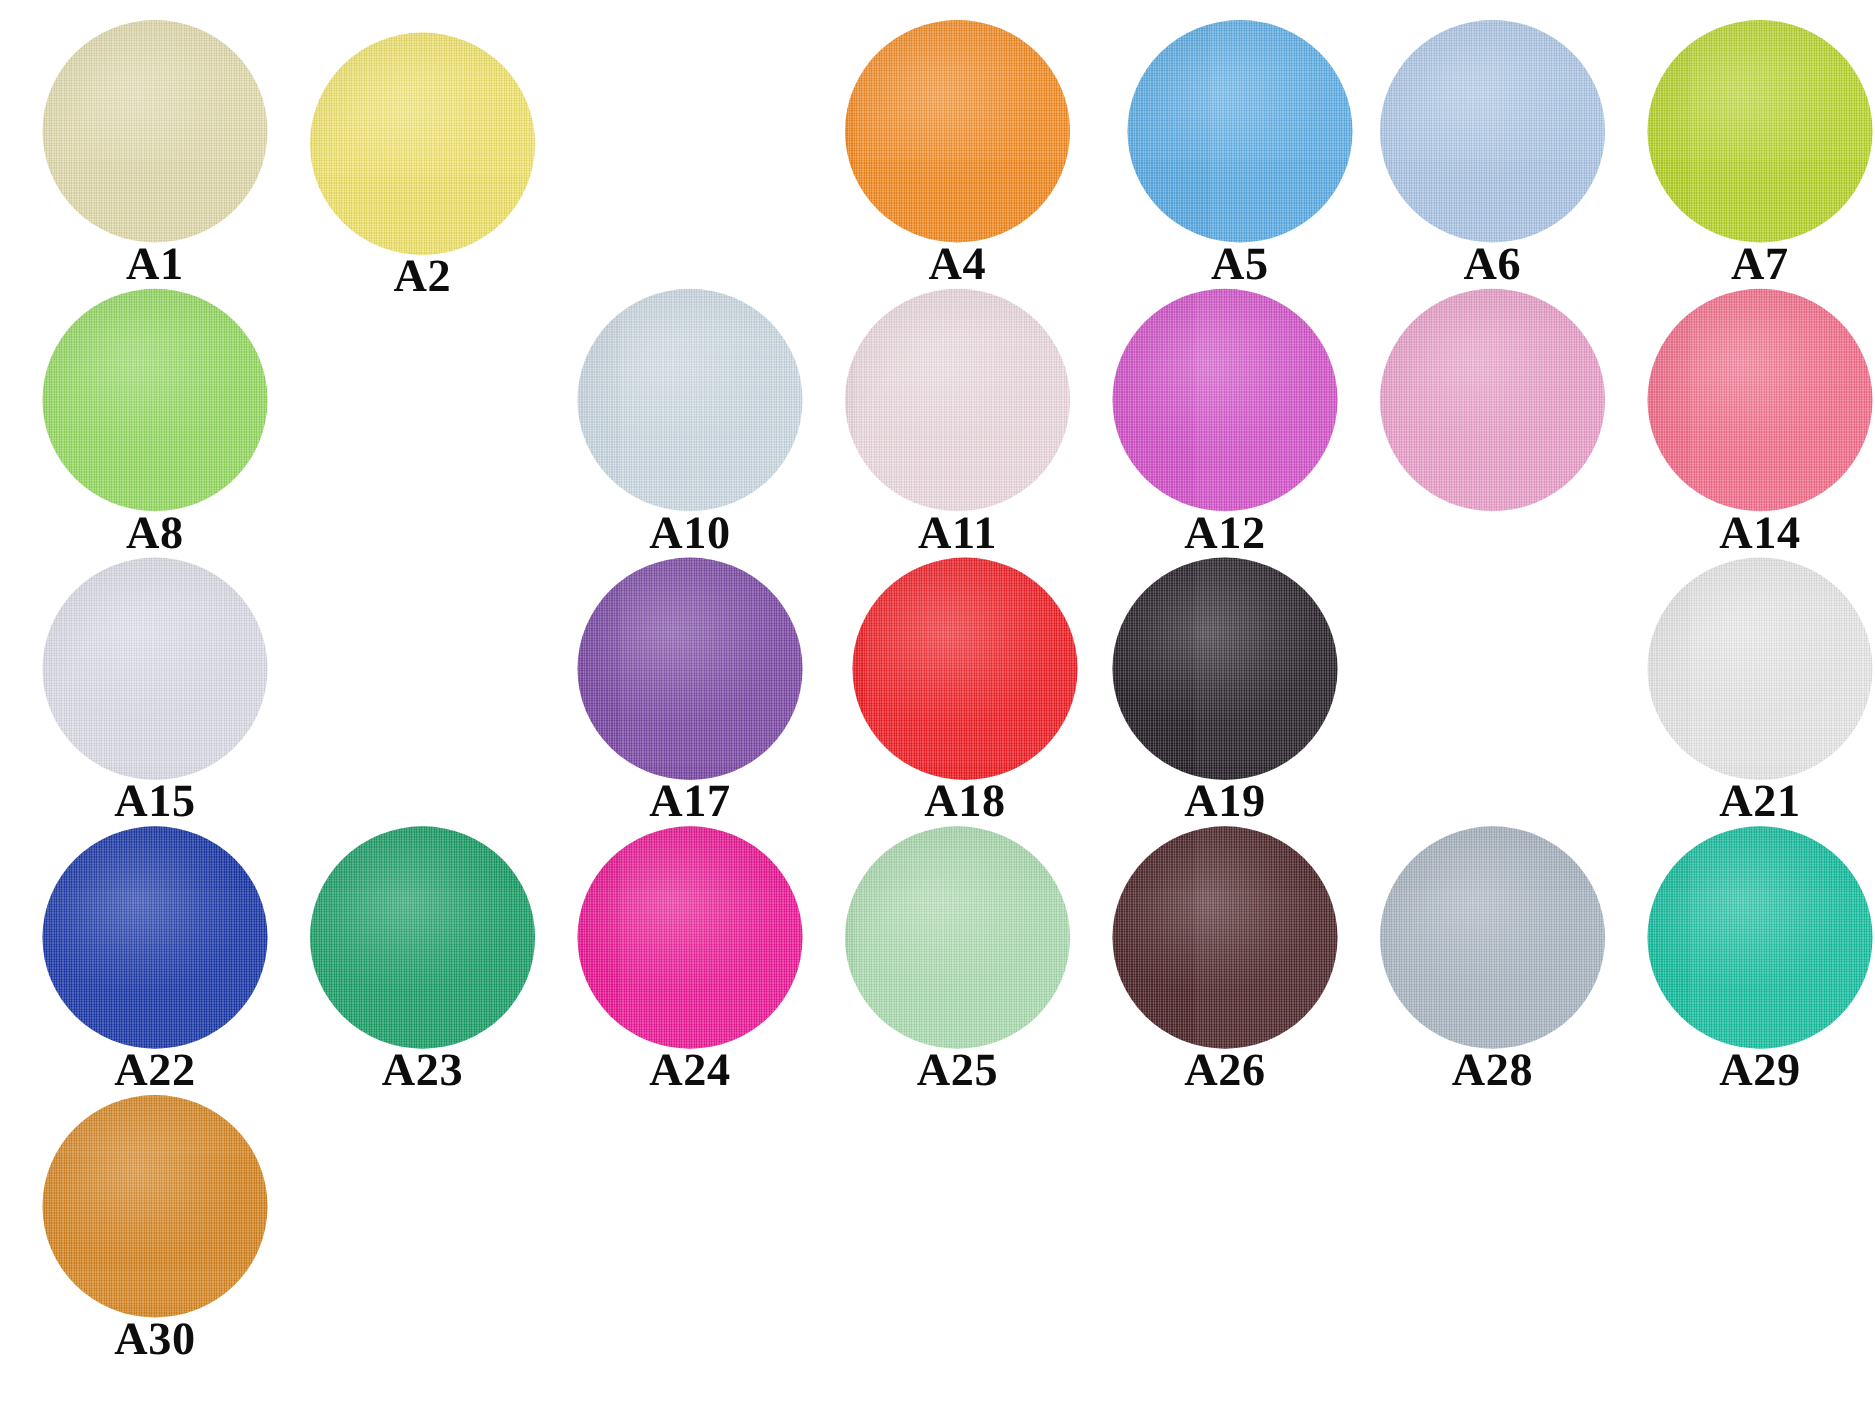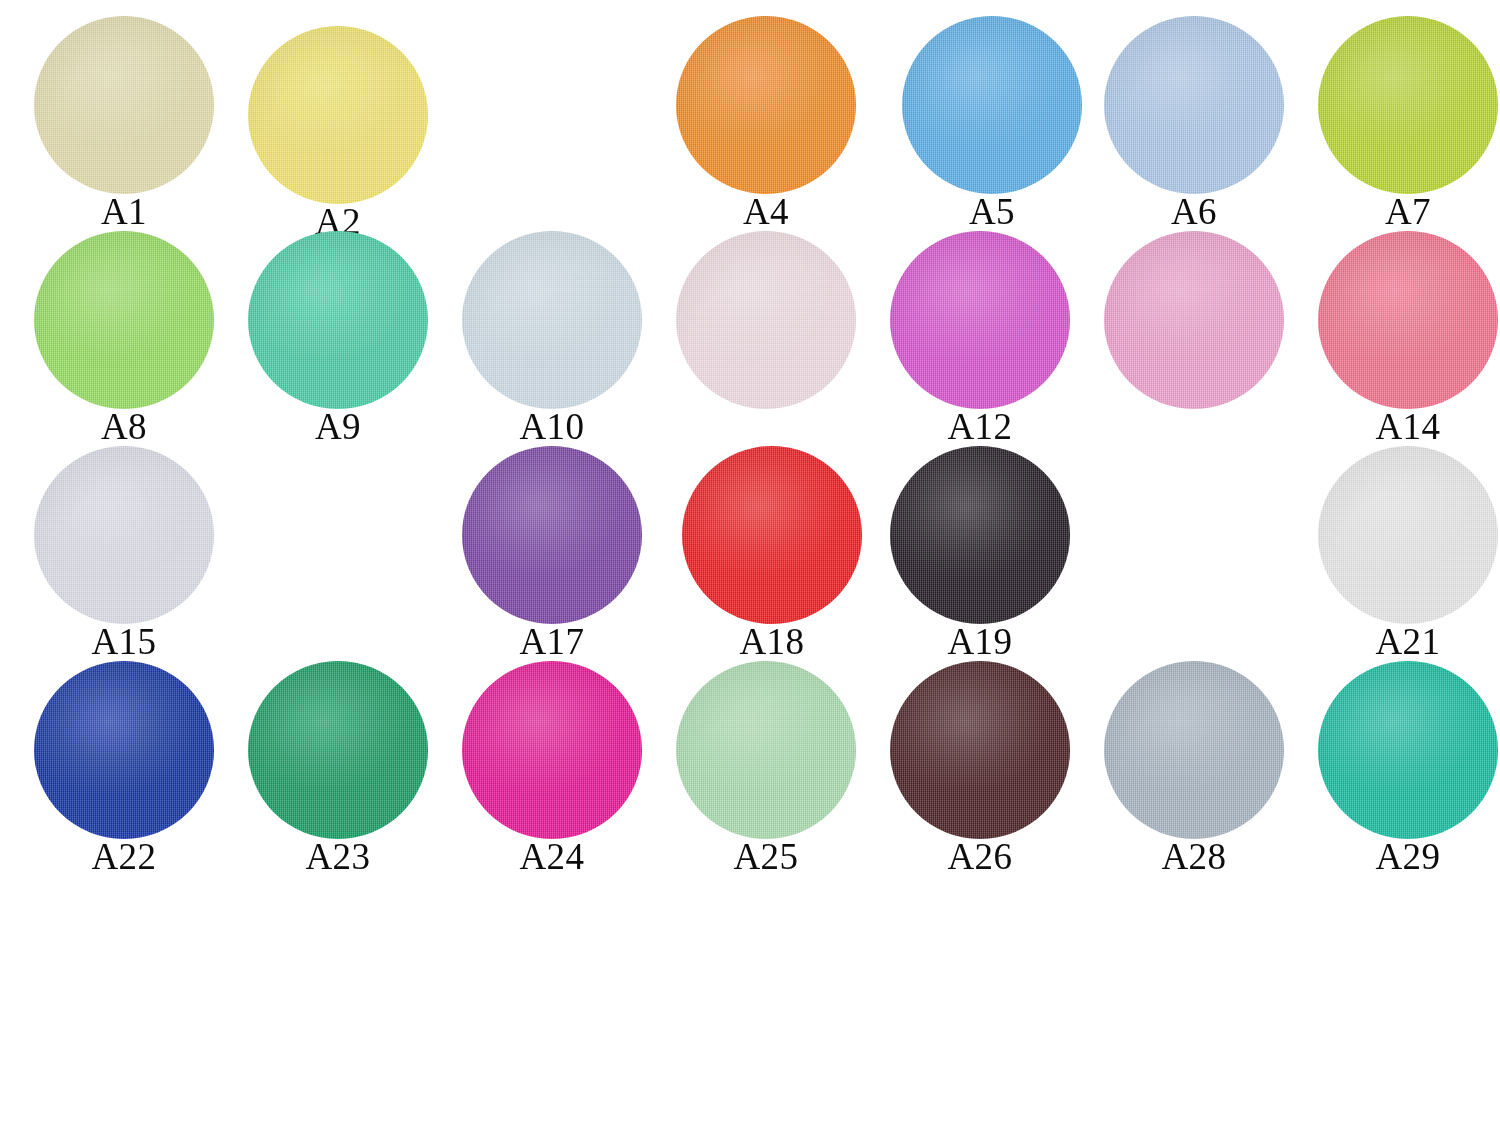--- a/index.html
+++ b/index.html
@@ -74,21 +74,21 @@
     pointer-events: none;
   }
 
   .swatch-label {
     position: absolute;
     left: 0;
     top: 190px;
     width: 212px;
     text-align: center;
     font-family: "Liberation Serif", "DejaVu Serif", serif;
-    font-weight: normal;
+    font-weight: bold;
     font-size: 37px;
     line-height: 40px;
     letter-spacing: 0.5px;
     color: #0d0d0d;
     white-space: nowrap;
   }
 </style>
 </head>
 <body style="background: rgb(255, 255, 255);">
 
@@ -114,30 +114,27 @@
       <div class="swatch-label">A6</div>
     </div>
     <div class="swatch-cell" style="left: 1302px; top: 2px;">
       <div class="swatch-disc" title="A7" style="background: rgb(185, 214, 43);"></div>
       <div class="swatch-label">A7</div>
     </div>
     <div class="swatch-cell" style="left: 18px; top: 217px;">
       <div class="swatch-disc" title="A8" style="background: rgb(150, 221, 98);"></div>
       <div class="swatch-label">A8</div>
     </div>
-    <div class="swatch-cell" style="left: 232px; top: 217px;">
-      <div class="swatch-disc" title="A9" style="background: rgb(69, 207, 166);"></div>
-      <div class="swatch-label">A9</div>
-    </div>
     <div class="swatch-cell" style="left: 446px; top: 217px;">
       <div class="swatch-disc" title="A10" style="background: rgb(207, 221, 230);"></div>
       <div class="swatch-label">A10</div>
     </div>
     <div class="swatch-cell" style="left: 660px; top: 217px;">
       <div class="swatch-disc" title="A11" style="background: rgb(239, 220, 226);"></div>
+      <div class="swatch-label">A11</div>
     </div>
     <div class="swatch-cell" style="left: 874px; top: 217px;">
       <div class="swatch-disc" title="A12" style="background: rgb(215, 85, 206);"></div>
       <div class="swatch-label">A12</div>
     </div>
     <div class="swatch-cell" style="left: 1088px; top: 217px;">
       <div class="swatch-disc" title="A13" style="background: rgb(237, 162, 205);"></div>
     </div>
     <div class="swatch-cell" style="left: 1302px; top: 217px;">
       <div class="swatch-disc" title="A14" style="background: rgb(247, 112, 141);"></div>
@@ -184,13 +181,17 @@
       <div class="swatch-label">A26</div>
     </div>
     <div class="swatch-cell" style="left: 1088px; top: 647px;">
       <div class="swatch-disc" title="A28" style="background: rgb(169, 182, 194);"></div>
       <div class="swatch-label">A28</div>
     </div>
     <div class="swatch-cell" style="left: 1302px; top: 647px;">
       <div class="swatch-disc" title="A29" style="background: rgb(18, 191, 160);"></div>
       <div class="swatch-label">A29</div>
     </div>
+    <div class="swatch-cell" style="left: 18px; top: 862px;">
+      <div class="swatch-disc" title="A30" style="background: rgb(217, 134, 31);"></div>
+      <div class="swatch-label">A30</div>
+    </div>
   </div>
 
 </body></html>

